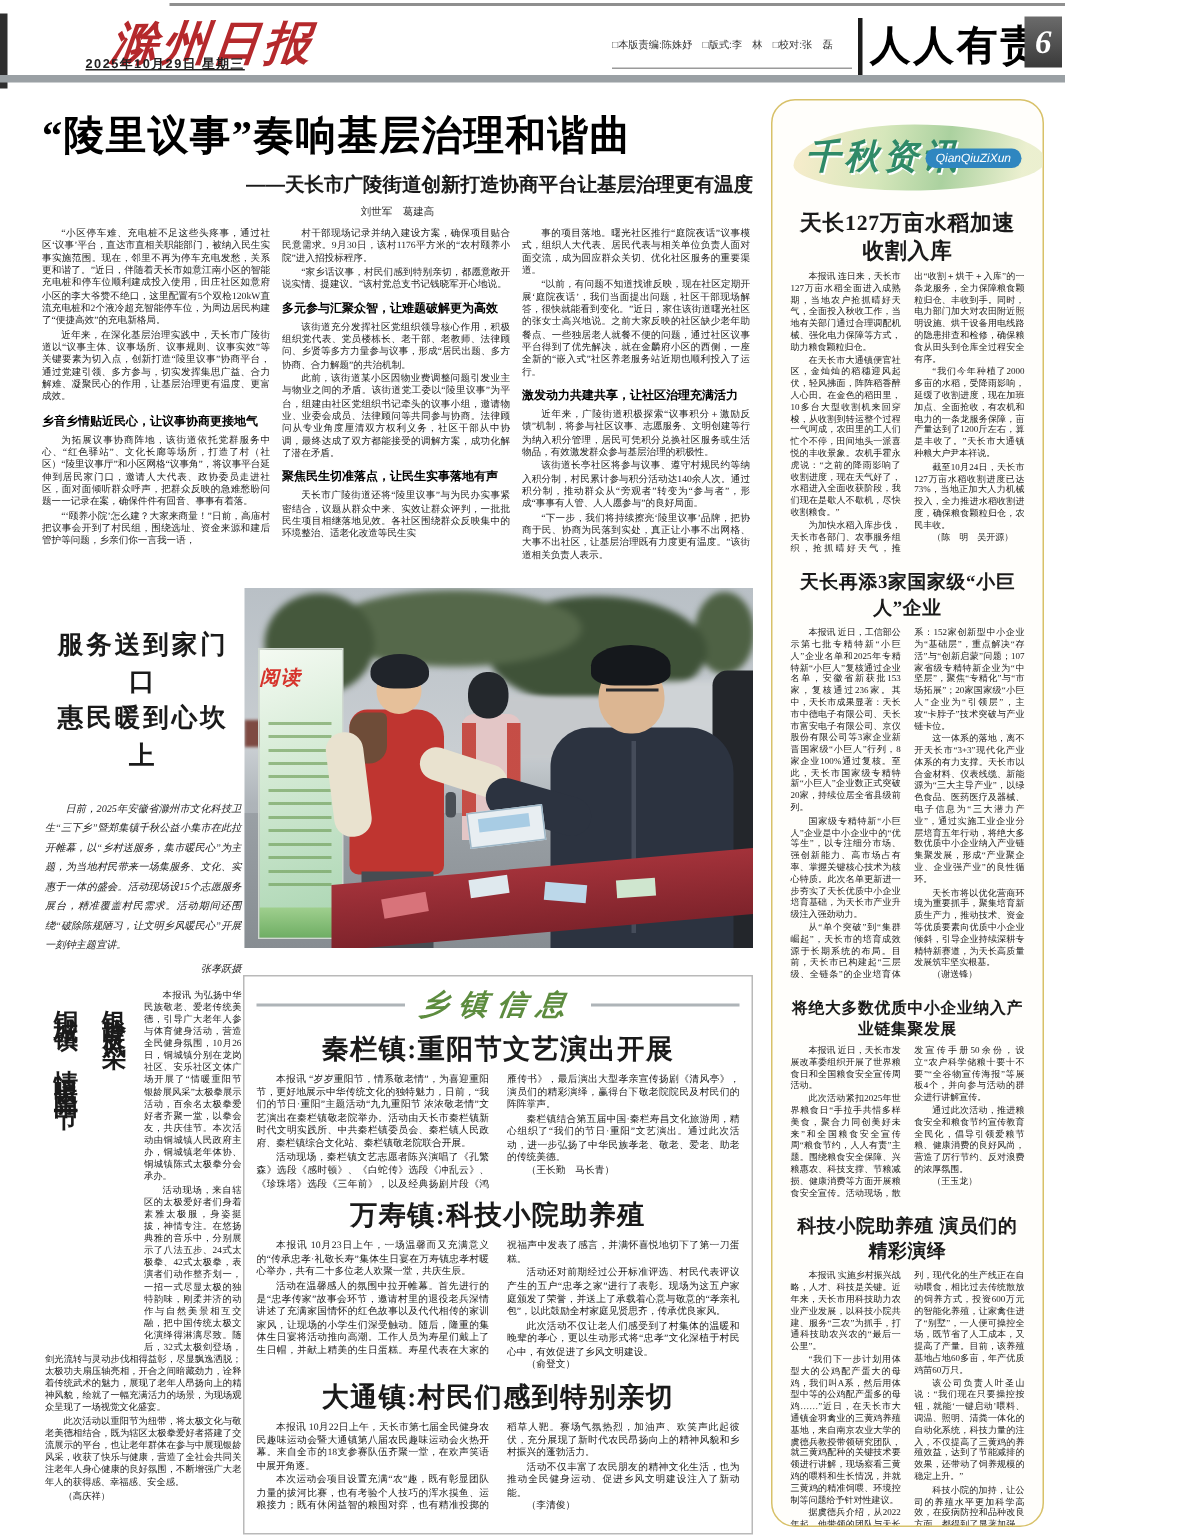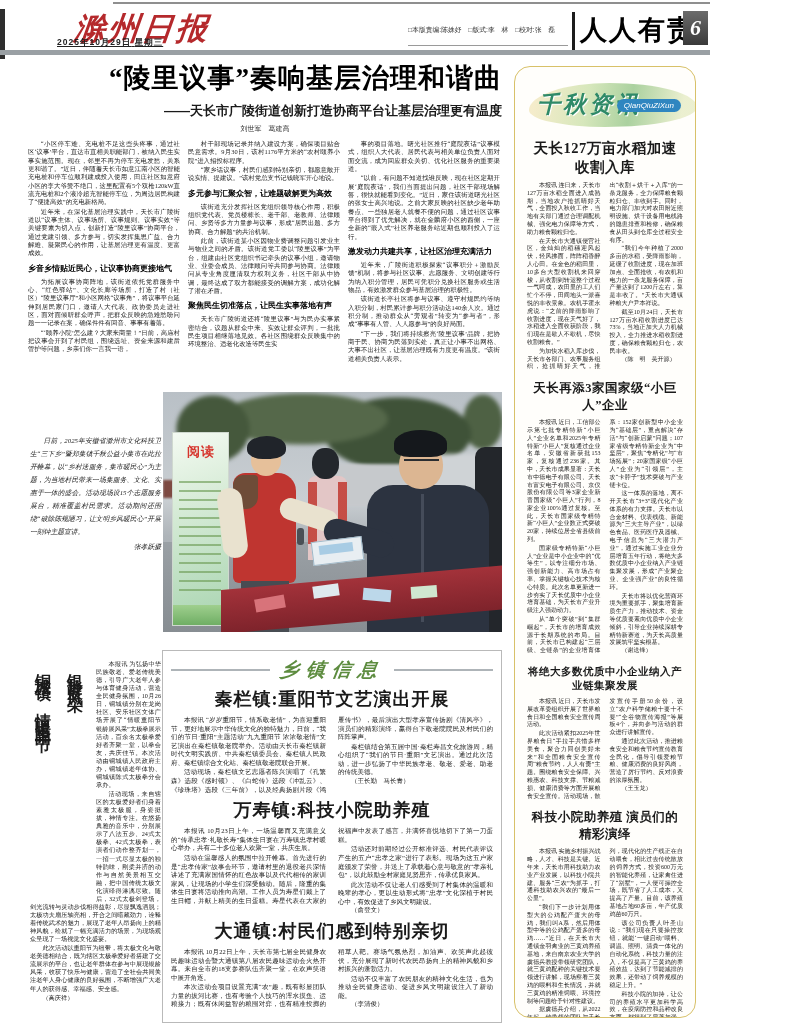--- a/index.html
+++ b/index.html
@@ -17,21 +17,21 @@
   .credits-rule{position:absolute;left:408px;top:45px;width:160px;height:1px;background:#9a9a9a;}
   .head-divider{position:absolute;left:572px;top:12px;width:2.5px;height:38px;background:#1c1c1c;}
   .section-title{position:absolute;left:580px;top:12px;font-size:27px;font-weight:bold;letter-spacing:2px;
                  font-family:"Liberation Sans",sans-serif;color:#000;}
   .page-num{position:absolute;left:683px;top:11px;width:25px;height:34px;background:linear-gradient(#6b6b6b,#3a3a3a);
             color:#fff;font-size:22px;font-style:italic;font-weight:bold;text-align:center;line-height:34px;
             font-family:"Liberation Serif",serif;}
   .gray-bar{position:absolute;left:0;top:50px;width:710px;height:5px;background:#9aa0a4;}
   
   .lead{position:absolute;left:28px;top:60px;width:474px;}
-  .lead h1{margin:0 0 0;text-align:right;font-size:27px;letter-spacing:1px;font-weight:bold;color:#000;}
+  .lead h1{margin:12px 0 0;text-align:left;font-size:27px;letter-spacing:1px;font-weight:bold;color:#000;}
   .lead h2{margin:6px 0 0;text-align:right;font-size:13px;font-weight:bold;
            font-family:"Liberation Sans",sans-serif;}
   .lead .byline{margin:4px 0 6px;text-align:center;font-size:7px;color:#333;}
   .lead-cols{display:flex;gap:8px;}
   .lcol{width:152px;}
   .bp{font-size:6.4px;line-height:1.3;text-align:justify;text-indent:2em;margin:0 0 1px;color:#222;}
   .bh{font-size:8px;margin:5px 0 4px;font-family:"Liberation Sans",sans-serif;font-weight:bold;color:#000;}
   .sig{display:block;text-align:right;text-indent:0;font-size:6.4px;margin:2px 0 0;color:#222;}
   
   .feature{position:absolute;left:30px;top:418px;width:131px;}
@@ -54,21 +54,21 @@
     radial-gradient(closest-side at 245px 60px,#3f5238 0%,#3f5238 60%,transparent 62%),
     radial-gradient(closest-side at 330px 48px,#4e6144 0%,#4e6144 56%,transparent 58%);}
   .ph-bldg1{left:150px;top:72px;width:92px;height:42px;background:#c6c9cc;filter:blur(1.5px);}
   .ph-bldg2{left:255px;top:62px;width:70px;height:34px;background:#cfd3d6;filter:blur(2px);}
   .ph-roof{left:0;top:88px;width:42px;height:18px;background:#7e4a42;filter:blur(1px);}
   .ph-ground{left:0;top:150px;width:339px;height:90px;background:linear-gradient(#9aa0a5,#878d92);}
   .ph-fig1{left:120px;top:132px;width:8px;height:22px;background:#3c4148;border-radius:3px;}
   .ph-fig2{left:134px;top:136px;width:7px;height:17px;background:#4a4f55;border-radius:3px;}
   .ph-banner{left:9px;top:40px;width:55px;height:192px;border:1px solid #cfd8cf;
              background:linear-gradient(160deg,#f4faf2 0%,#d8ecd8 35%,#a8d4b0 100%);}
-  .ph-banner-title{position:absolute;left:14px;top:10px;color:#d6342c;font-weight:bold;font-size:13px;letter-spacing:1px;}
+  .ph-banner-title{position:absolute;left:0;top:10px;color:#d6342c;font-weight:bold;font-size:13px;letter-spacing:1px;font-style:italic;}
   .ph-banner-lines{position:absolute;left:6px;top:48px;width:42px;height:112px;opacity:.65;
              background:repeating-linear-gradient(#6f9e58 0 2px,transparent 2px 9px);}
   .ph-banner-grass{position:absolute;left:0;bottom:0;width:100%;height:20px;background:linear-gradient(#9fcf8e,#6fae64);}
   .ph-wc-hair{left:149px;top:56px;width:27px;height:31px;background:#23272c;border-radius:46%;}
   .ph-wc-body{left:145px;top:84px;width:39px;height:84px;background:#e3c6c6;border-radius:8px 8px 0 0;}
   .ph-wc-vest{left:145px;top:90px;width:39px;height:62px;opacity:.9;background:
       linear-gradient(90deg,#c24038 0 9px,transparent 9px 30px,#c24038 30px 39px);}
   .ph-mA-hair{left:84px;top:44px;width:39px;height:23px;background:#20242a;border-radius:50% 50% 40% 40%;}
   .ph-mA-head{left:88px;top:53px;width:30px;height:31px;background:#e6c09a;border-radius:50%;}
   .ph-mA-vest{left:70px;top:81px;width:63px;height:110px;background:#bf3530;border-radius:12px 18px 6px 6px;}
@@ -166,20 +166,24 @@
         <p class="bp">“以前，有问题不知道找谁反映，现在社区定期开展‘庭院夜话’，我们当面提出问题，社区干部现场解答，很快就能看到变化。”近日，家住该街道曙光社区的张女士高兴地说。之前大家反映的社区缺少老年助餐点、一些独居老人就餐不便的问题，通过社区议事平台得到了优先解决，就在金麟府小区的西侧，一座全新的“嵌入式”社区养老服务站近期也顺利投入了运行。</p>
         <h4 class="bh">激发动力共建共享，让社区治理充满活力</h4>
         <p class="bp">近年来，广陵街道积极探索“议事积分＋激励反馈”机制，将参与社区议事、志愿服务、文明创建等行为纳入积分管理，居民可凭积分兑换社区服务或生活物品，有效激发群众参与基层治理的积极性。</p>
         <p class="bp">该街道长亭社区将参与议事、遵守村规民约等纳入积分制，村民累计参与积分活动达140余人次。通过积分制，推动群众从“旁观者”转变为“参与者”，形成“事事有人管、人人愿参与”的良好局面。</p>
         <p class="bp">“下一步，我们将持续擦亮‘陵里议事’品牌，把协商于民、协商为民落到实处，真正让小事不出网格、大事不出社区，让基层治理既有力度更有温度。”该街道相关负责人表示。</p>
       </div>
     </div>
   </section>
 
   <section class="feature">
+    <p class="f-title">
+      <span>服务送到家门口</span><br>
+      <span>惠民暖到心坎上</span>
+    </p>
     <div class="f-body">
         <p>日前，2025年安徽省滁州市文化科技卫生“三下乡”暨郑集镇千秋公益小集市在此拉开帷幕，以“乡村送服务，集市暖民心”为主题，为当地村民带来一场集服务、文化、实惠于一体的盛会。活动现场设15个志愿服务展台，精准覆盖村民需求。活动期间还围绕“破除陈规陋习，让文明乡风暖民心”开展一刻钟主题宣讲。</p>
       </div>
     <div class="f-credit">张孝跃摄</div>
   </section>
 
   <section class="tongcheng">
     <div class="tc-title">
       <div>铜城镇：情暖重阳节</div>
       <div>银龄展风采</div>

